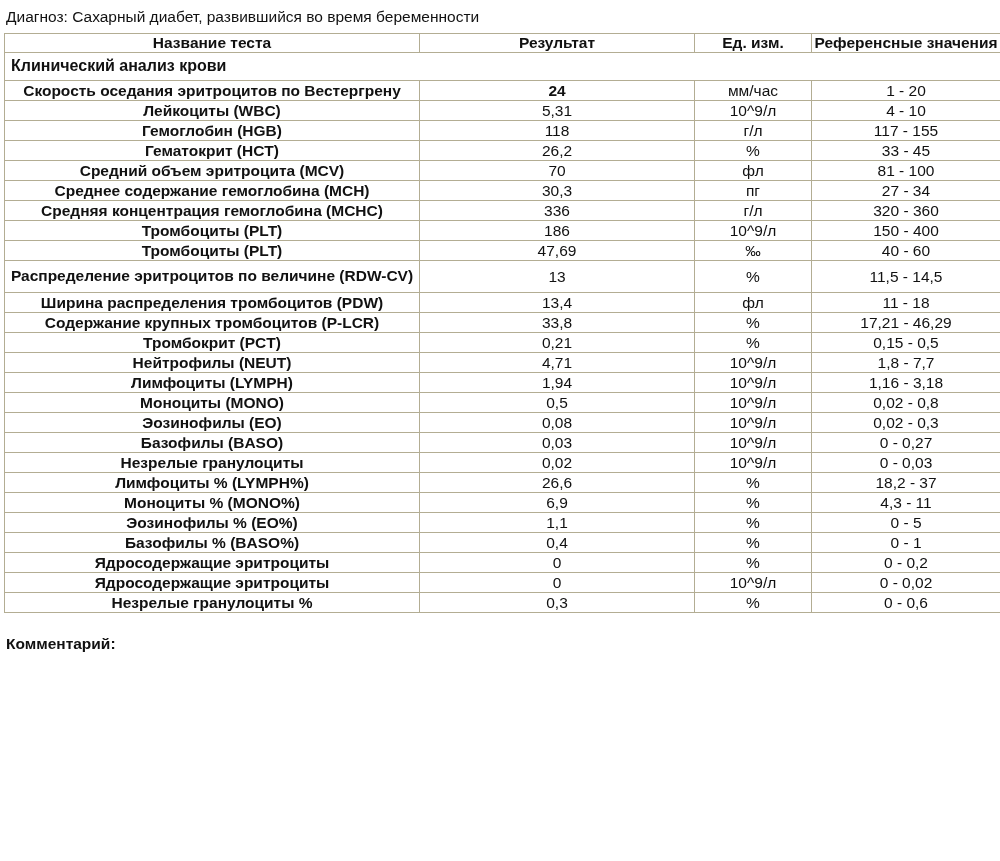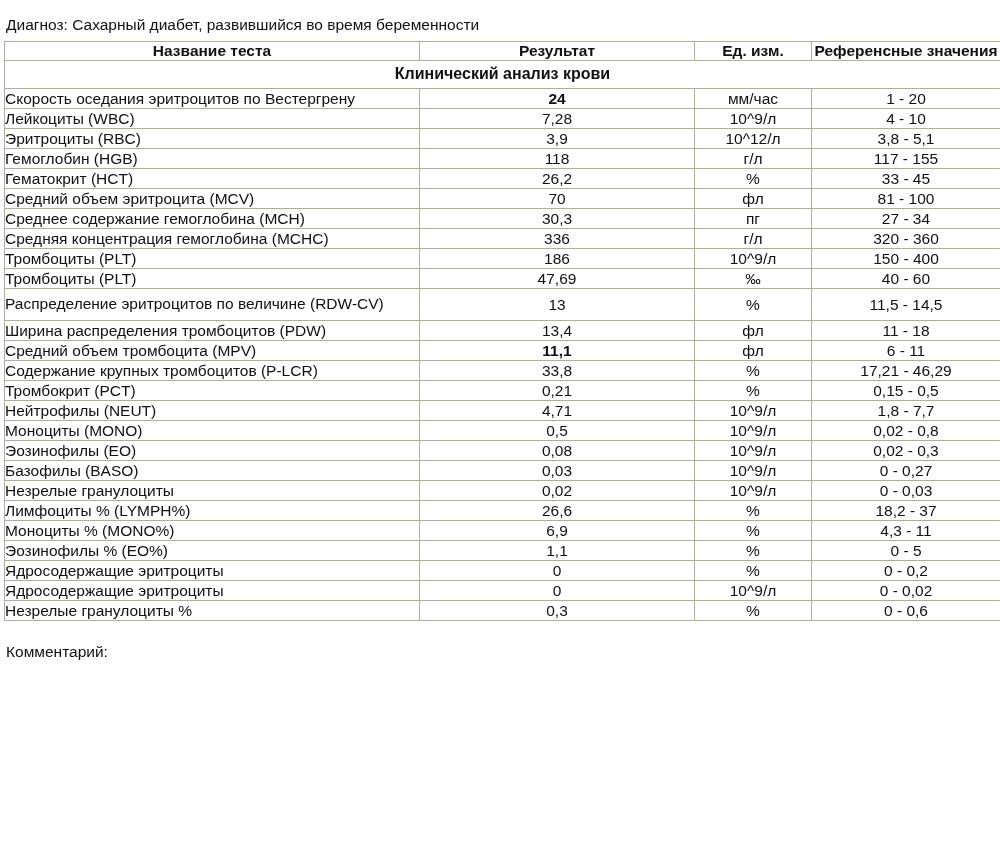--- a/index.html
+++ b/index.html
@@ -12,21 +12,21 @@
     height: 861px;
     font-family: "Liberation Sans", sans-serif;
     color: #1a1a1a;
     -webkit-font-smoothing: antialiased;
   }
   .page {
     position: relative;
     width: 1000px;
     height: 861px;
     box-sizing: border-box;
-    padding: 12px 0 0 0;
+    padding: 4px 0 0 0;
     overflow: hidden;
   }
   .diagnosis {
     font-size: 15.5px;
     line-height: 18px;
     padding: 4px 0 7px 6px;
     color: #111;
     white-space: nowrap;
   }
   table.results {
@@ -49,48 +49,50 @@
     padding: 6px 4px;
     line-height: 18px;
     background: #ffffff;
   }
   col.c-name  { width: 415px; }
   col.c-res   { width: 275px; }
   col.c-unit  { width: 117px; }
   col.c-ref   { width: 189px; }
 
   td.name {
-    text-align: left;
+    text-align: center;
     padding: 3px 6px 4px 6px;
     line-height: 19px;
+    font-weight: bold;
   }
   td.res, td.unit, td.ref {
     text-align: center;
     vertical-align: middle;
     padding: 3px 4px 4px 4px;
     line-height: 19px;
   }
   tr.section td {
     font-weight: bold;
-    text-align: center;
+    text-align: left;
     padding: 4px 6px 5px 6px;
     font-size: 16px;
   }
   td.bold-val {
     font-weight: bold;
   }
   .two-line td.name {
     line-height: 18px;
     padding-top: 6px;
     padding-bottom: 7px;
   }
   .comment {
     font-size: 15.5px;
     padding: 22px 0 0 6px;
     color: #111;
+    font-weight: bold;
   }
 </style>
 </head>
 <body>
 
 <div class="page">
 
   <div class="diagnosis">Диагноз: Сахарный диабет, развившийся во время беременности</div>
 
   <table class="results">
@@ -113,29 +115,23 @@
           <td colspan="4">Клинический анализ крови</td>
         </tr>
         <tr>
           <td class="name">Скорость оседания эритроцитов по  Вестергрену</td>
           <td class="res bold-val">24</td>
           <td class="unit">мм/час</td>
           <td class="ref">1 - 20</td>
         </tr>
         <tr>
           <td class="name">Лейкоциты (WBC)</td>
-          <td class="res">7,28</td>
+          <td class="res">5,31</td>
           <td class="unit">10^9/л</td>
           <td class="ref">4 - 10</td>
-        </tr>
-        <tr>
-          <td class="name">Эритроциты (RBC)</td>
-          <td class="res">3,9</td>
-          <td class="unit">10^12/л</td>
-          <td class="ref">3,8 - 5,1</td>
         </tr>
         <tr>
           <td class="name">Гемоглобин (HGB)</td>
           <td class="res">118</td>
           <td class="unit">г/л</td>
           <td class="ref">117 - 155</td>
         </tr>
         <tr>
           <td class="name">Гематокрит (HCT)</td>
           <td class="res">26,2</td>
@@ -178,44 +174,44 @@
           <td class="unit">%</td>
           <td class="ref">11,5 - 14,5</td>
         </tr>
         <tr>
           <td class="name">Ширина распределения тромбоцитов (PDW)</td>
           <td class="res">13,4</td>
           <td class="unit">фл</td>
           <td class="ref">11 - 18</td>
         </tr>
         <tr>
-          <td class="name">Средний объем тромбоцита (MPV)</td>
-          <td class="res bold-val">11,1</td>
-          <td class="unit">фл</td>
-          <td class="ref">6 - 11</td>
-        </tr>
-        <tr>
           <td class="name">Содержание крупных тромбоцитов (P-LCR)</td>
           <td class="res">33,8</td>
           <td class="unit">%</td>
           <td class="ref">17,21 - 46,29</td>
         </tr>
         <tr>
           <td class="name">Тромбокрит (PCT)</td>
           <td class="res">0,21</td>
           <td class="unit">%</td>
           <td class="ref">0,15 - 0,5</td>
         </tr>
         <tr>
           <td class="name">Нейтрофилы (NEUT)</td>
           <td class="res">4,71</td>
           <td class="unit">10^9/л</td>
           <td class="ref">1,8 - 7,7</td>
         </tr>
         <tr>
+          <td class="name">Лимфоциты (LYMPH)</td>
+          <td class="res">1,94</td>
+          <td class="unit">10^9/л</td>
+          <td class="ref">1,16 - 3,18</td>
+        </tr>
+        <tr>
           <td class="name">Моноциты (MONO)</td>
           <td class="res">0,5</td>
           <td class="unit">10^9/л</td>
           <td class="ref">0,02 - 0,8</td>
         </tr>
         <tr>
           <td class="name">Эозинофилы (EO)</td>
           <td class="res">0,08</td>
           <td class="unit">10^9/л</td>
           <td class="ref">0,02 - 0,3</td>
@@ -244,20 +240,26 @@
           <td class="unit">%</td>
           <td class="ref">4,3 - 11</td>
         </tr>
         <tr>
           <td class="name">Эозинофилы % (EO%)</td>
           <td class="res">1,1</td>
           <td class="unit">%</td>
           <td class="ref">0 - 5</td>
         </tr>
         <tr>
+          <td class="name">Базофилы % (BASO%)</td>
+          <td class="res">0,4</td>
+          <td class="unit">%</td>
+          <td class="ref">0 - 1</td>
+        </tr>
+        <tr>
           <td class="name">Ядросодержащие эритроциты</td>
           <td class="res">0</td>
           <td class="unit">%</td>
           <td class="ref">0 - 0,2</td>
         </tr>
         <tr>
           <td class="name">Ядросодержащие эритроциты</td>
           <td class="res">0</td>
           <td class="unit">10^9/л</td>
           <td class="ref">0 - 0,02</td>

